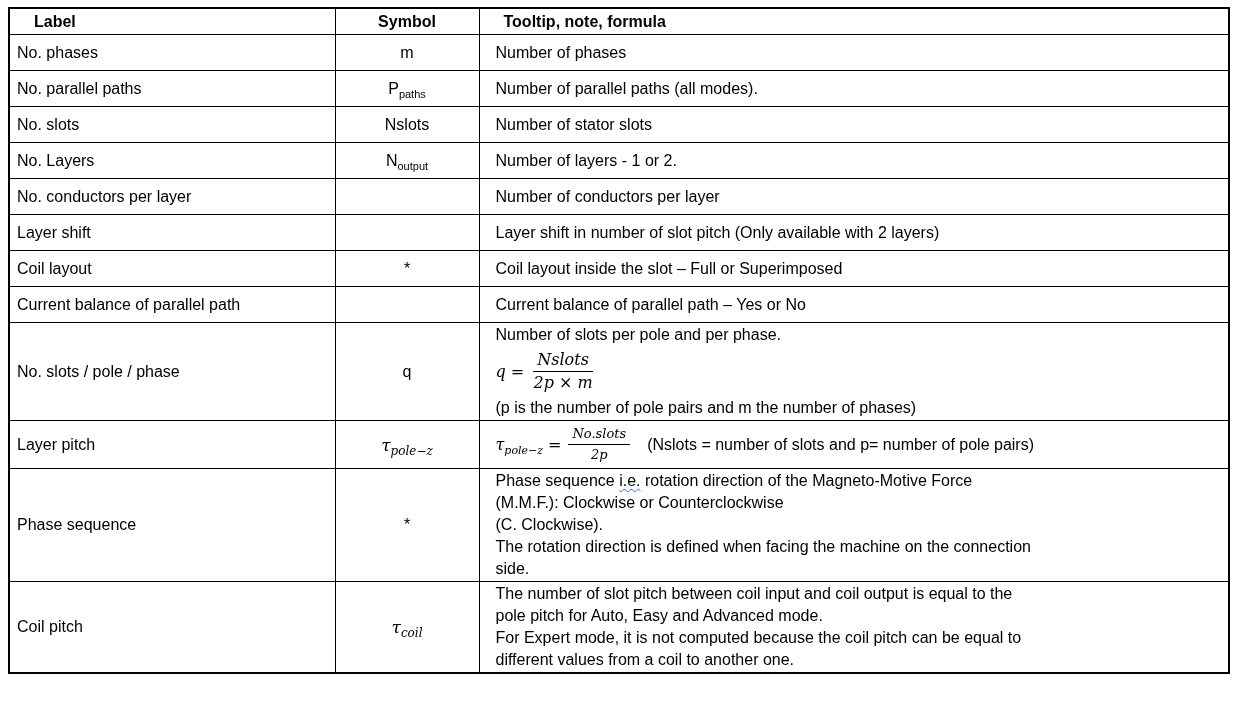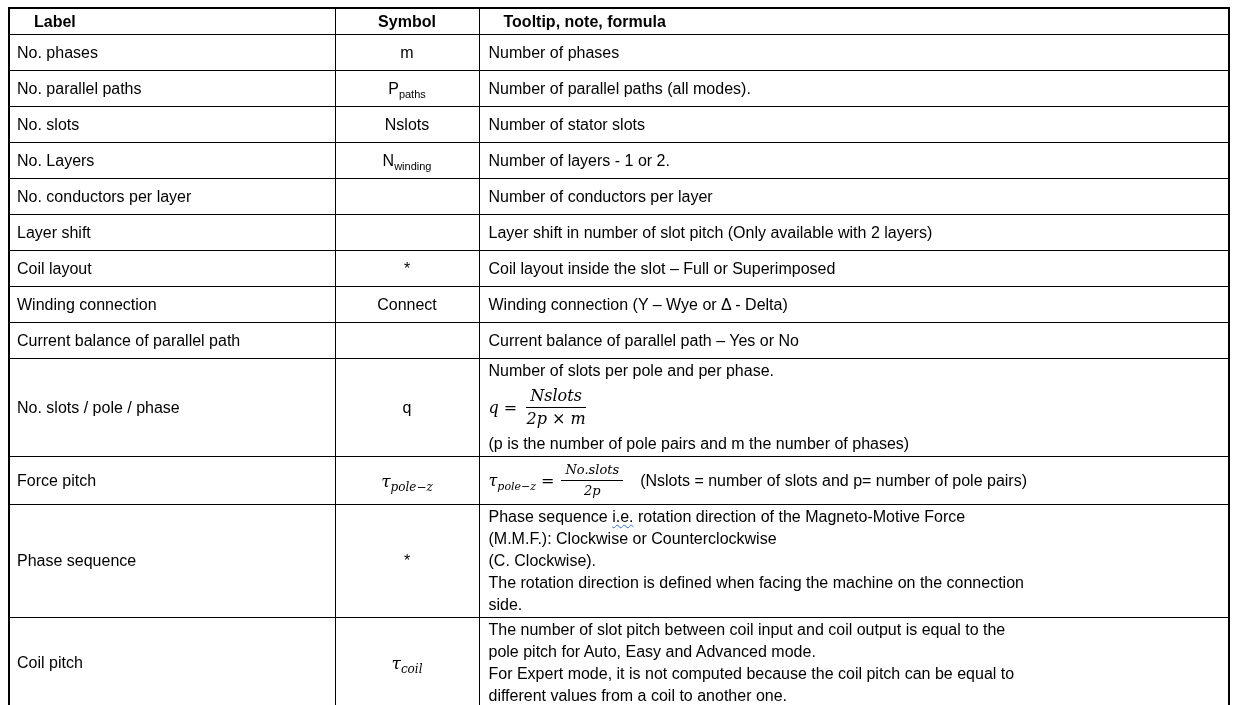--- a/index.html
+++ b/index.html
@@ -28,21 +28,21 @@
   }
   th {
     text-align: left;
     font-weight: bold;
     padding: 1px 24px;
     height: 23px;
   }
   th.center { text-align: center; }
   td.c1 { padding: 5px 7px; }
   td.c2 { text-align: center; padding: 1px 4px; }
-  td.c3 { padding: 1px 9px; }
+  td.c3 { padding: 1px 16px; }
   tr.simple td { height: 25px; }
   sub {
     font-size: 11px;
     line-height: 0;
   }
   
   .mi {
     font-family: "DejaVu Serif", serif;
     font-style: italic;
   }
@@ -114,42 +114,37 @@
       <td class="c2"><span>P</span><sub>paths</sub></td>
       <td class="c3">Number of parallel paths (all modes).</td>
     </tr>
     <tr class="simple">
       <td class="c1">No. slots</td>
       <td class="c2">Nslots</td>
       <td class="c3">Number of stator slots</td>
     </tr>
     <tr class="simple">
       <td class="c1">No. Layers</td>
-      <td class="c2"><span>N</span><sub>winding</sub></td>
+      <td class="c2"><span>N</span><sub>output</sub></td>
       <td class="c3">Number of layers - 1 or 2.</td>
     </tr>
     <tr class="simple">
       <td class="c1">No. conductors per layer</td>
       <td class="c2"></td>
       <td class="c3">Number of conductors per layer</td>
     </tr>
     <tr class="simple">
       <td class="c1">Layer shift</td>
       <td class="c2"></td>
       <td class="c3">Layer shift in number of slot pitch (Only available with 2 layers)</td>
     </tr>
     <tr class="simple">
       <td class="c1">Coil layout</td>
       <td class="c2">*</td>
       <td class="c3">Coil layout inside the slot – Full or Superimposed</td>
-    </tr>
-    <tr class="simple">
-      <td class="c1">Winding connection</td>
-      <td class="c2">Connect</td>
-      <td class="c3">Winding connection (Y – Wye or Δ - Delta)</td>
     </tr>
     <tr class="simple">
       <td class="c1">Current balance of parallel path</td>
       <td class="c2"></td>
       <td class="c3">Current balance of parallel path – Yes or No</td>
     </tr>
 
     <tr>
       <td class="c1">No. slots / pole / phase</td>
       <td class="c2">q</td>
@@ -160,21 +155,21 @@
           <span class="frac">
             <span class="num mi">Nslots</span>
             <span class="den mi">2p × m</span>
           </span>
         </div>
         <div>(p is the number of pole pairs and m the number of phases)</div>
       </td>
     </tr>
 
     <tr>
-      <td class="c1">Force pitch</td>
+      <td class="c1">Layer pitch</td>
       <td class="c2 sym-math mi"><span>τ</span><sub>pole−z</sub></td>
       <td class="c3">
         <div class="formula-inline">
           <span class="mi"><span>τ</span><sub>pole−z</sub></span>
           <span class="mi">=</span>
           <span class="frac frac-small">
             <span class="num mi">No.slots</span>
             <span class="den mi">2p</span>
           </span>
           <span class="formula-note">(Nslots = number of slots and p= number of pole pairs)</span>

